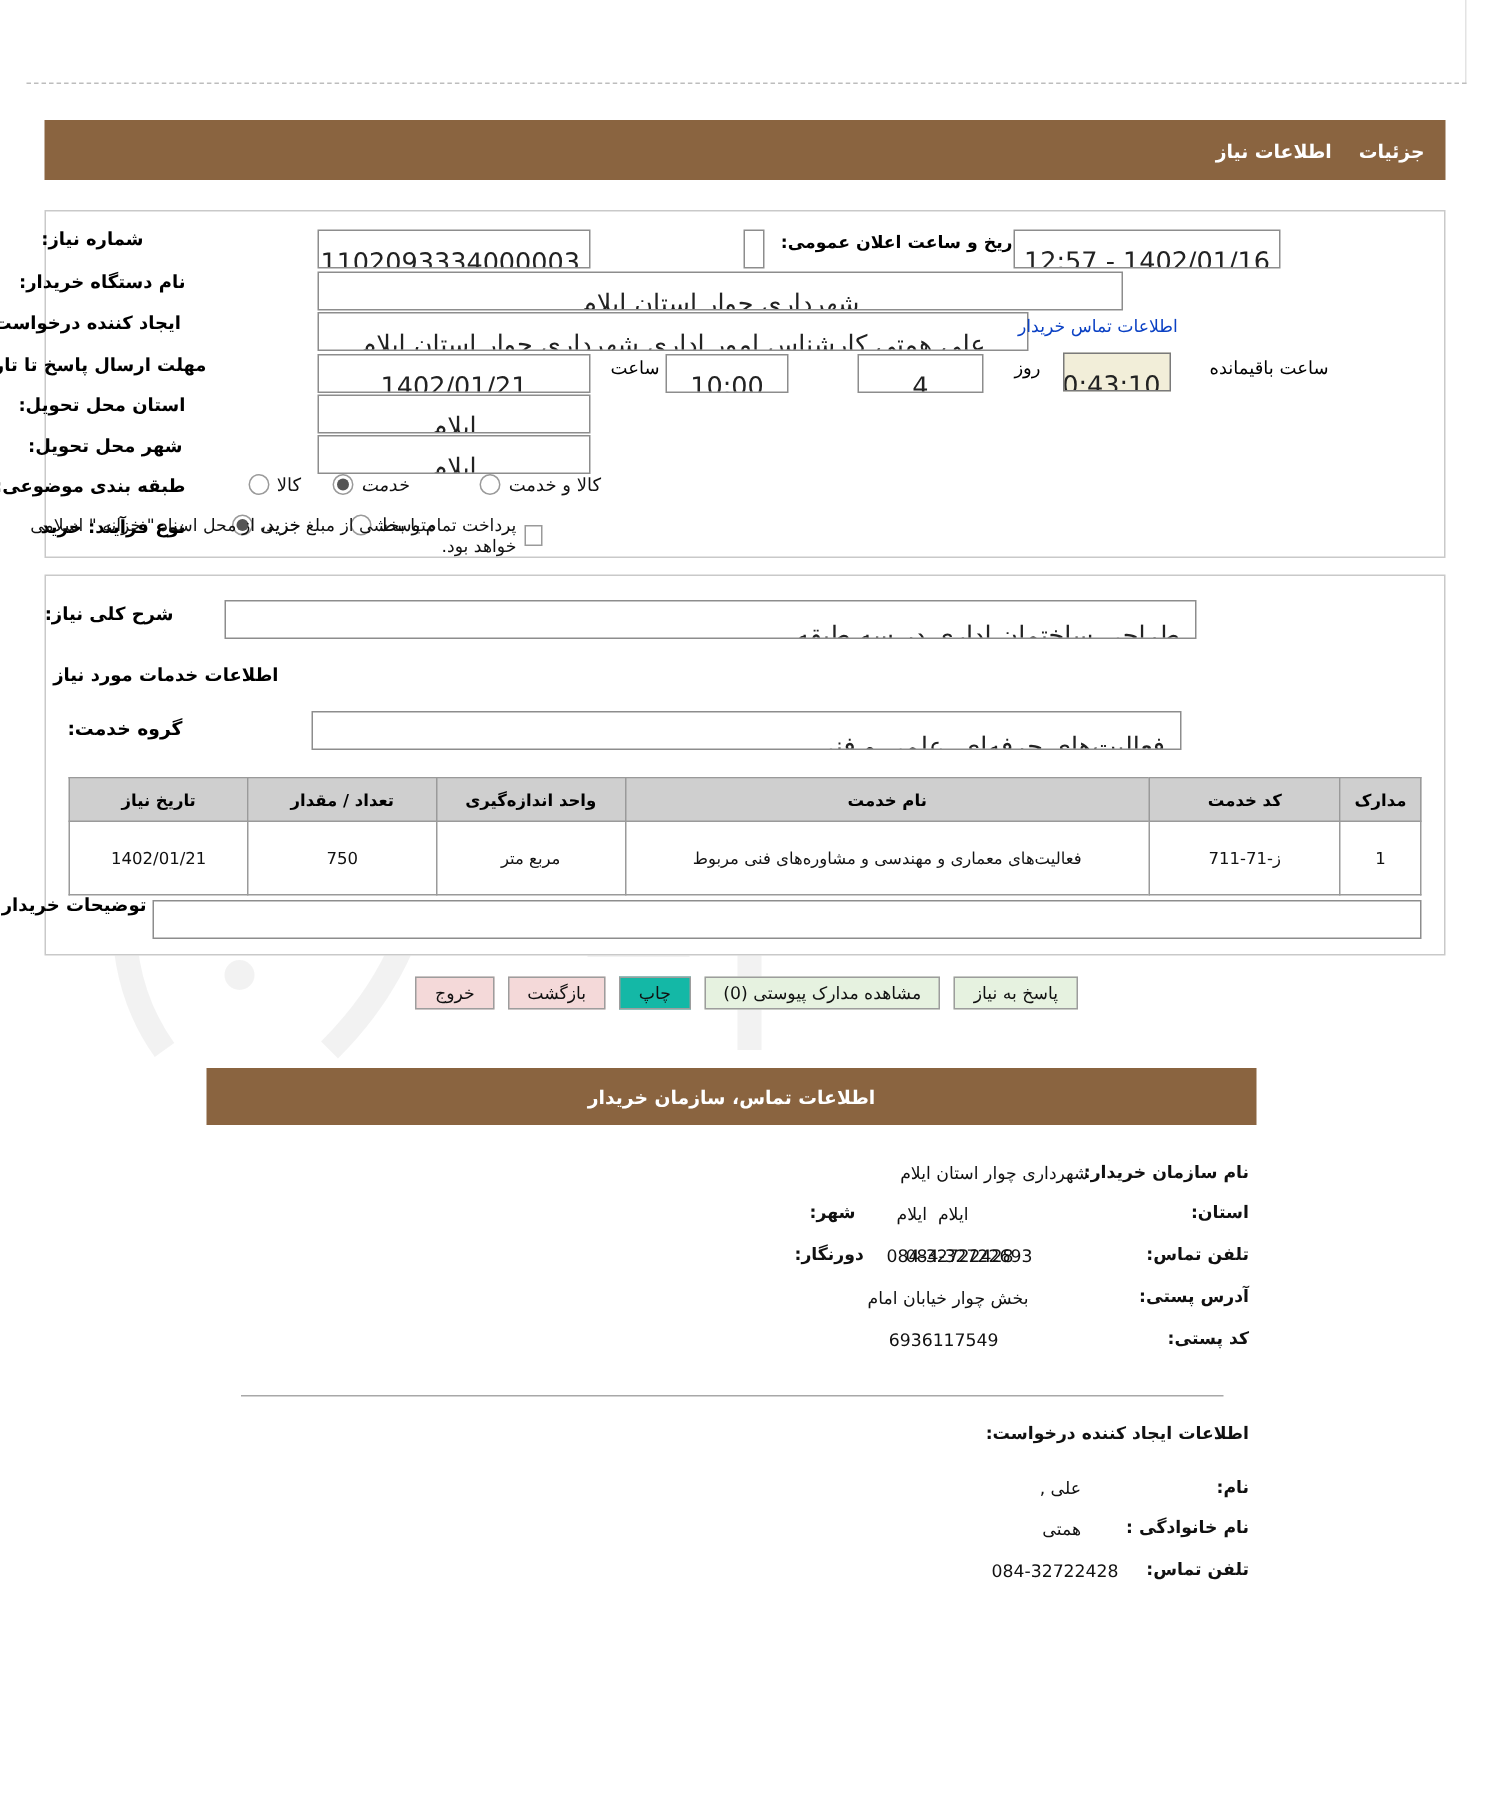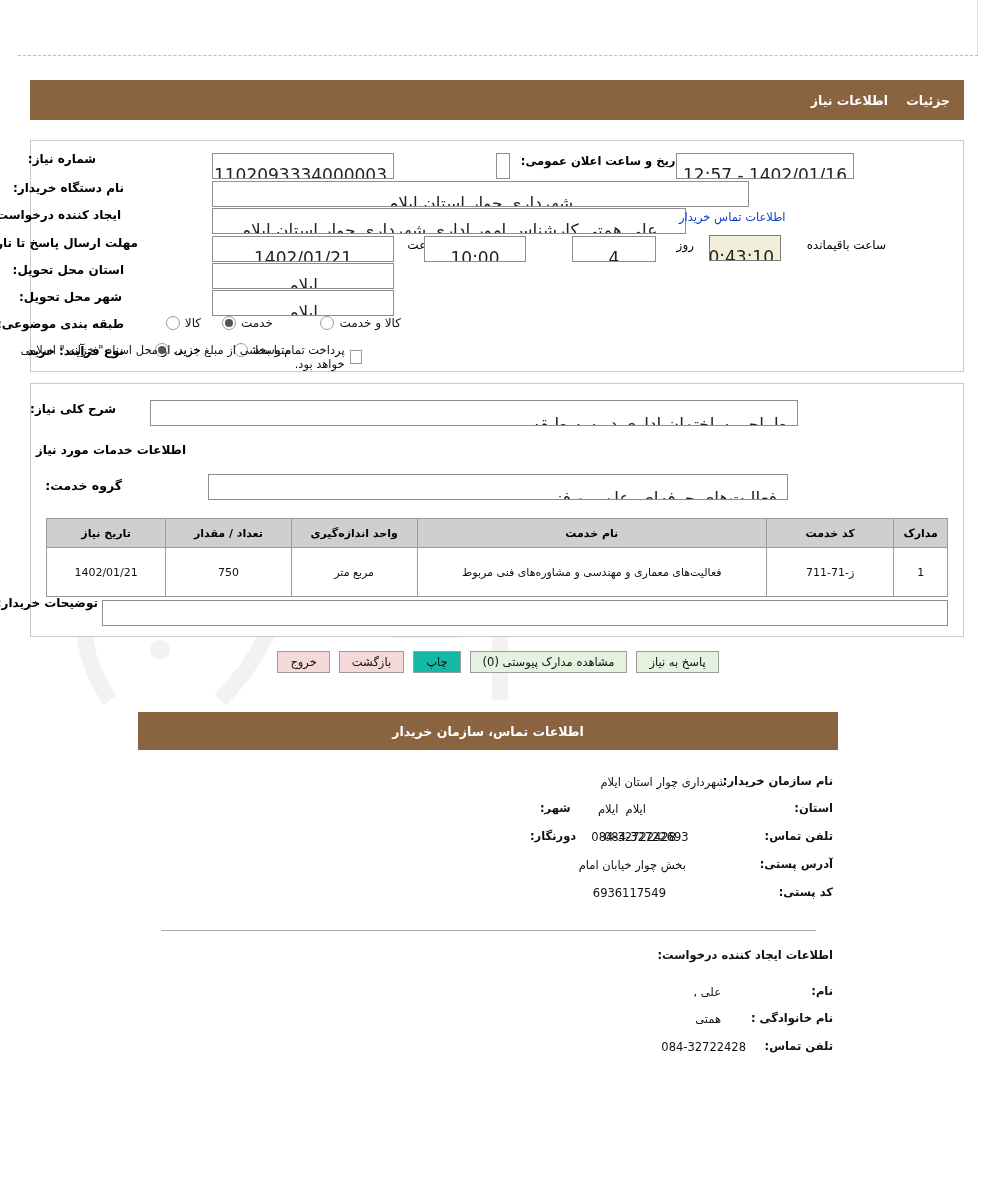--- a/index.html
+++ b/index.html
@@ -222,21 +222,21 @@
       <span class="lbl">ایجاد کننده درخواست:</span>
     </div>
     <div class="fld center" style="position:absolute; top:208px; right:310px; width:474px;">علی  همتی   کارشناس امور اداری   شهرداری چوار استان ایلام</div>
     <a class="link" href="#" style="position:absolute; top:210px; left:679px;">اطلاعات تماس خریدار</a>
 
     <div class="row" style="top:236px; right:858px;">
       <span class="lbl">مهلت ارسال  پاسخ تا تاریخ:</span>
     </div>
     <div class="fld center" style="position:absolute; top:236px; right:602px; width:182px;">1402/01/21</div>
     <span class="lbl" style="position:absolute; top:238px; right:556px; font-weight:normal;">ساعت</span>
-    <div class="fld center" style="position:absolute; top:236px; right:470px; width:102px;">10:00</div>
+    <div class="fld center" style="position:absolute; top:236px; right:470px; width:82px;">10:00</div>
     <div class="fld center" style="position:absolute; top:236px; right:340px; width:84px;">4</div>
     <span class="lbl" style="position:absolute; top:238px; right:302px; font-weight:normal;">روز</span>
     <div class="fld center" style="position:absolute; top:235px; right:215px; width:72px; background:#f2eed9; border-color:#7a7a7a;">20:43:10</div>
     <span class="lbl" style="position:absolute; top:238px; right:110px; font-weight:normal;">ساعت باقیمانده</span>
 
     <div class="row" style="top:263px; right:872px;">
       <span class="lbl">استان محل تحویل:</span>
     </div>
     <div class="fld center" style="position:absolute; top:263px; right:602px; width:182px;">ایلام</div>
 
@@ -245,21 +245,21 @@
     </div>
     <div class="fld center" style="position:absolute; top:290px; right:602px; width:182px;">ایلام</div>
 
     <div class="row" style="top:317px; right:872px;">
       <span class="lbl">طبقه بندی موضوعی:</span>
     </div>
     <div class="row" style="top:316px; right:790px;">
       <span class="inline-lbl">کالا</span>
       <span class="radio"></span>
     </div>
-    <div class="row" style="top:316px; right:718px;">
+    <div class="row" style="top:316px; right:718px;font-style:italic;">
       <span class="inline-lbl">خدمت</span>
       <span class="radio on"></span>
     </div>
     <div class="row" style="top:316px; right:590px;">
       <span class="inline-lbl">کالا و خدمت</span>
       <span class="radio"></span>
     </div>
 
     <div class="row" style="top:344px; right:872px;">
       <span class="lbl">نوع فرآیند: خرید</span>

